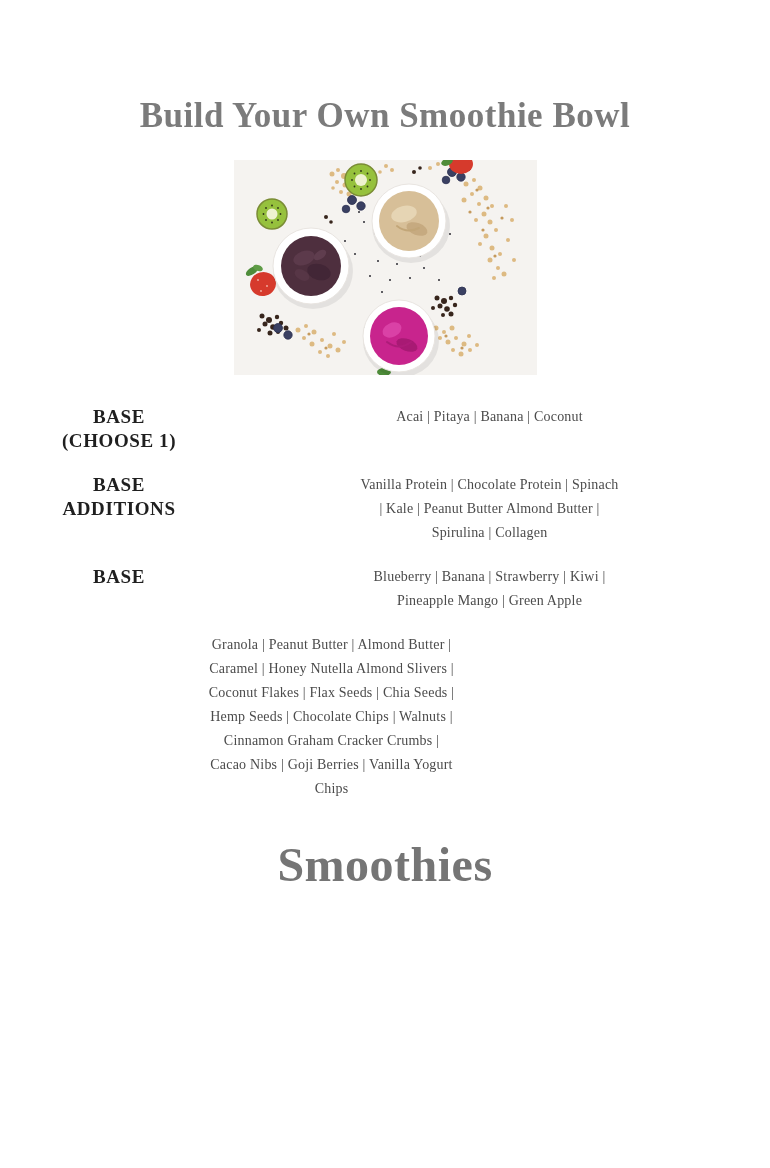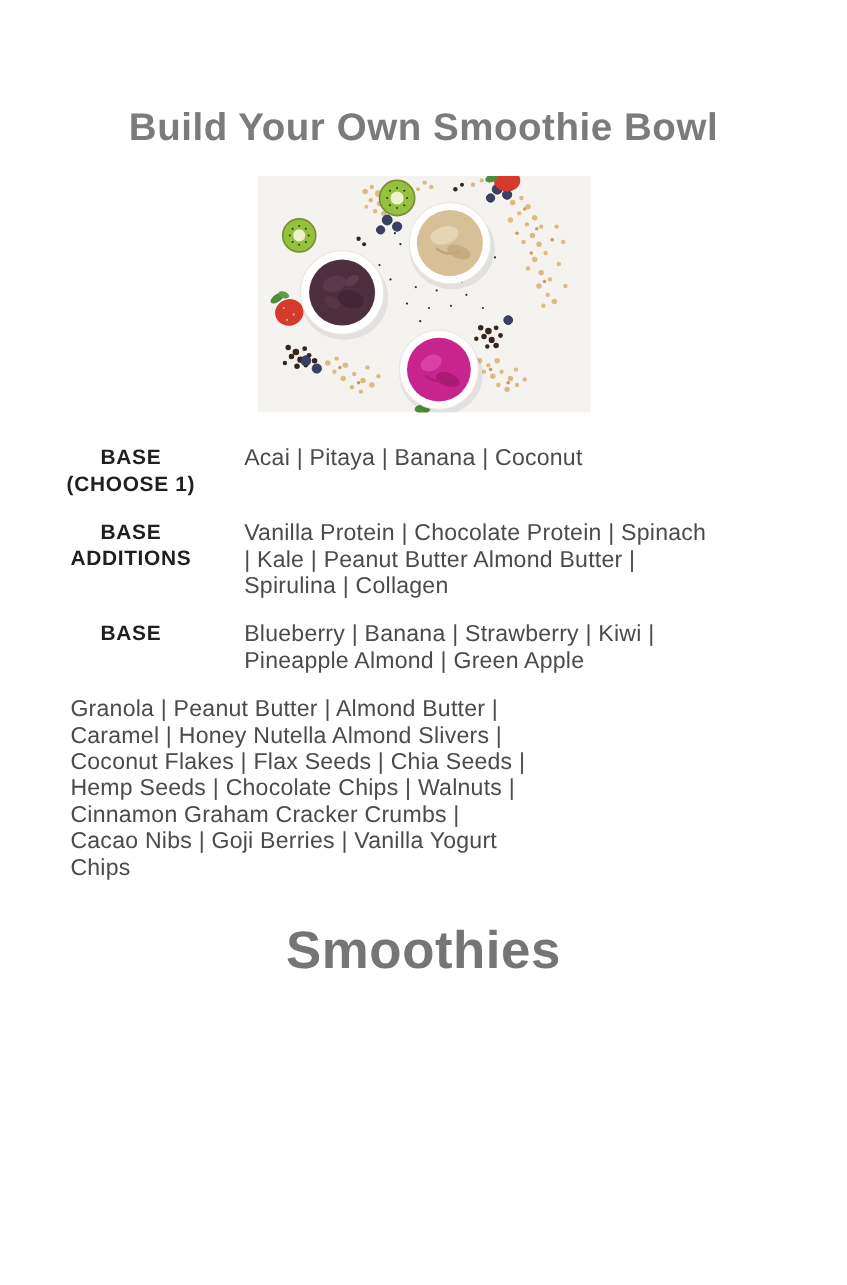--- a/index.html
+++ b/index.html
@@ -2,21 +2,21 @@
 <html><head>
 <meta charset="utf-8">
 <style>
   html, body { margin: 0; padding: 0; background: #ffffff; }
   .page {
     position: relative;
     width: 770px;
     height: 1168px;
     margin: 0 auto;
     background: #ffffff;
-    font-family: Liberation Sans, sans-serif;
+    font-family: Liberation Serif, serif;
     overflow: hidden;
   }
   .page-title {
     margin: 0;
     padding-top: 95px;
     text-align: center;
     font-size: 35px;
     line-height: 42px;
     font-weight: 700;
     letter-spacing: 0.5px;
@@ -41,25 +41,26 @@
     font-size: 19px;
     line-height: 24px;
     font-weight: 700;
     letter-spacing: 0.6px;
     color: #1f1f1f;
     white-space: pre-line;
   }
   .menu-value {
     margin-left: 24px;
     width: 535px;
-    font-size: 21px;
+    font-size: 14px;
     line-height: 24px;
     letter-spacing: 0.2px;
     color: #4b4b4b;
     white-space: pre-line;
+    text-align: center;
   }
   .beverages-heading {
     margin: 120px 0 0 0;
     text-align: center;
     font-size: 66px;
     line-height: 72px;
     font-weight: 700;
     letter-spacing: 0.5px;
     color: #4db3e9;
   }
@@ -312,21 +313,21 @@
     <div class="menu-row">
       <div class="menu-label">BASE
 ADDITIONS</div>
       <div class="menu-value">Vanilla Protein | Chocolate Protein | Spinach
 | Kale | Peanut Butter Almond Butter |
 Spirulina | Collagen</div>
     </div>
     <div class="menu-row">
       <div class="menu-label">BASE</div>
       <div class="menu-value">Blueberry | Banana | Strawberry | Kiwi |
-Pineapple Almond | Green Apple</div>
+Pineapple Mango | Green Apple</div>
     </div>
     <div class="menu-row">
       <div class="menu-value">Granola | Peanut Butter | Almond Butter |
 Caramel | Honey Nutella Almond Slivers |
 Coconut Flakes | Flax Seeds | Chia Seeds |
 Hemp Seeds | Chocolate Chips | Walnuts |
 Cinnamon Graham Cracker Crumbs |
 Cacao Nibs | Goji Berries | Vanilla Yogurt
 Chips</div>
     </div>

